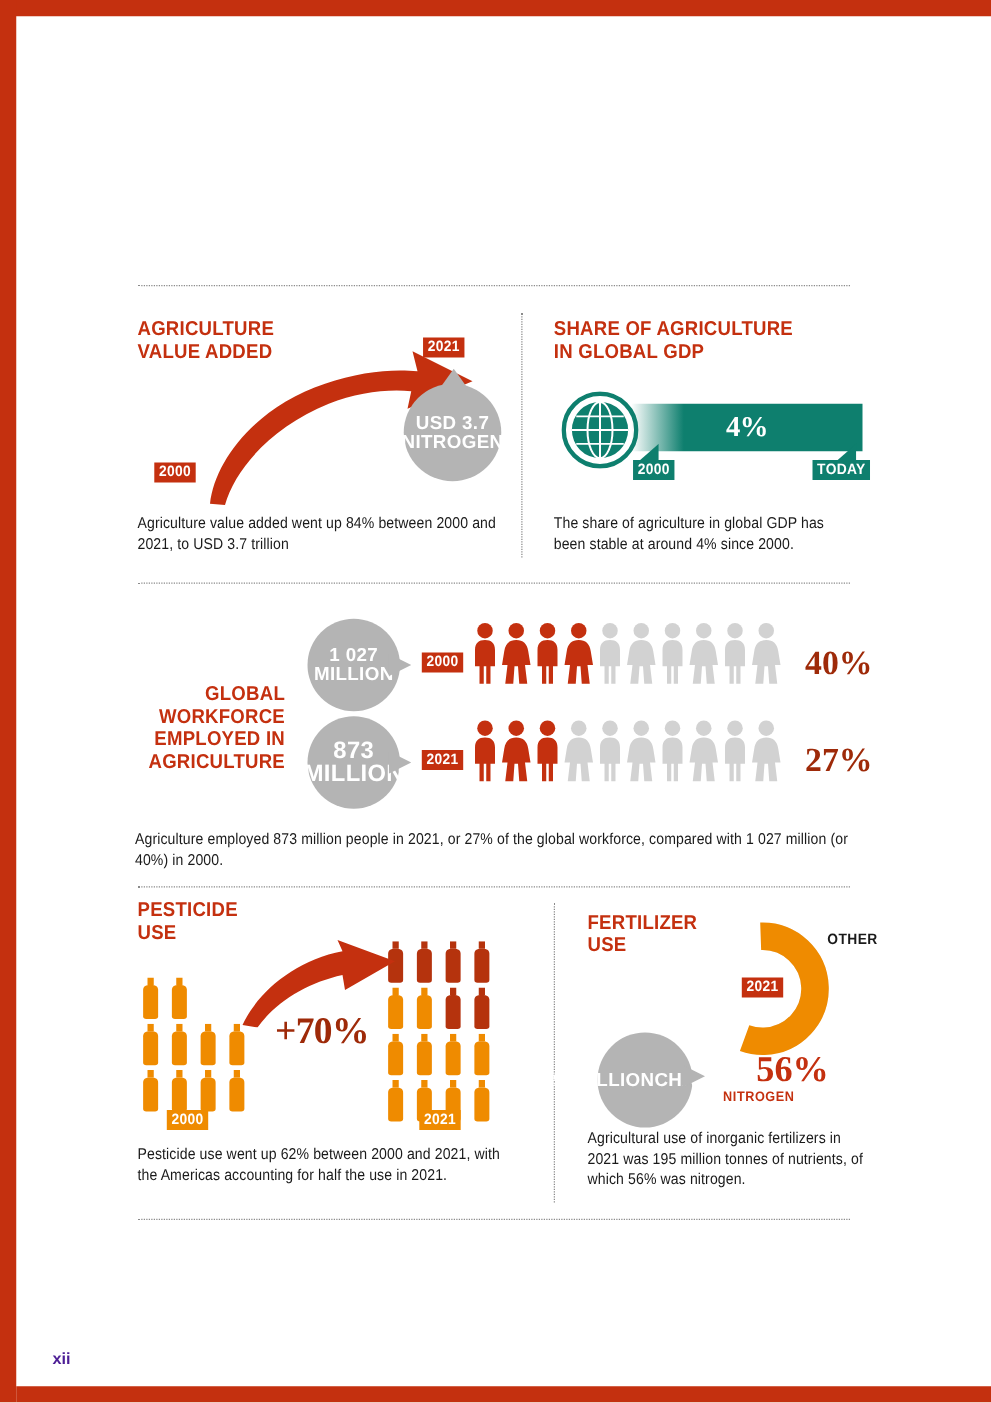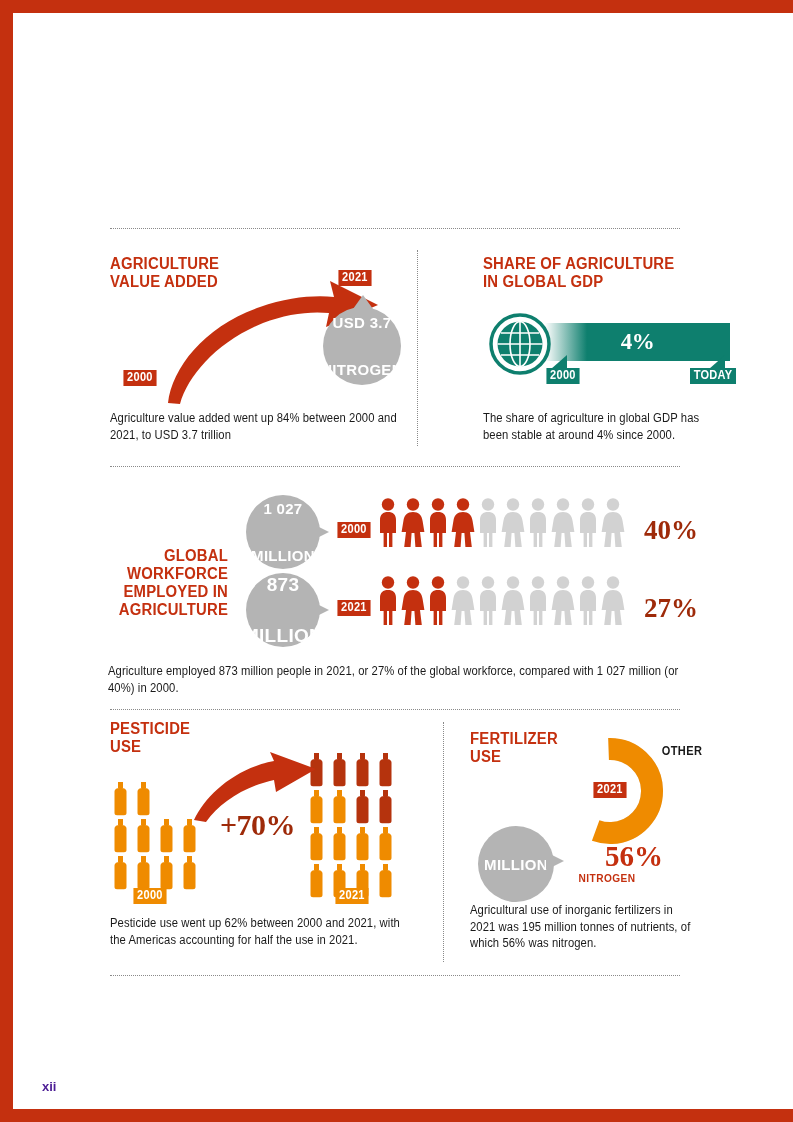--- a/index.html
+++ b/index.html
@@ -112,34 +112,33 @@
     position: absolute;
     border-radius: 50%;
     background: #b4b4b4;
     color: #ffffff;
     font-family: "Liberation Sans Narrow", "Liberation Sans", sans-serif;
     font-weight: bold;
     display: flex; align-items: center; justify-content: center;
     text-align: center;
     line-height: 1.0;
     letter-spacing: 0.3px;
-    gap: 32px;
   }
   
   #p1 { left: 110px; top: 255px; width: 300px; height: 190px; }
   #p1 .arrow-wrap { position: absolute; left: 0; top: 20px; }
   #p1 .plus84 {
     position: absolute; left: 128px; top: 78px;
     font-family: "Liberation Serif", serif;
     font-weight: bold; font-size: 28px;
     color: #ffffff;
     letter-spacing: -1px;
   }
   
-  #p2 { left: 443px; top: 255px; width: 250px; height: 190px; margin-left: 40px; }
+  #p2 { left: 443px; top: 255px; width: 250px; height: 190px; }
   .gdp-bar {
     position: absolute;
     left: 62px; top: 68px;
     width: 185px; height: 38px;
     background: linear-gradient(to right, rgba(14,127,110,0) 0px, #0e7f6e 42px, #0e7f6e 100%);
   }
   .gdp-bar-val {
     position: absolute; left: 0; right: 0; top: 6px;
     text-align: center;
     color: #ffffff;
@@ -572,21 +571,21 @@
     </div>
 
     <svg style="position:absolute; left:84px; top:5px;" width="112" height="112" viewBox="0 0 112 112">
       <circle cx="56" cy="56" r="42" fill="none" stroke="#dcdcdc" stroke-width="22" stroke-dasharray="112.5 151.4" stroke-dashoffset="-6" transform="rotate(-86 56 56)"></circle>
       <circle cx="56" cy="56" r="42" fill="none" stroke="#ef8b00" stroke-width="22" stroke-dasharray="147.8 116.1" stroke-dashoffset="0" transform="rotate(-92 56 56)"></circle>
     </svg>
     <div class="tag" style="left:122px; top:52px;">2021</div>
 
     <div class="donut-label" style="left:190px; top:14px;">OTHER</div>
 
-    <div class="circle-gray" style="left:8px; top:96px; width:76px; height:76px; font-size:15px; flex-direction:column;">
+    <div class="circle-gray" style="left:8px; top:96px; width:76px; height:76px; font-size:15px; flex-direction:row;">
       <div>195</div>
       <div>MILLION</div>
       <div>CHAPTER</div>
     </div>
     <svg style="position:absolute; left:76px; top:122px;" width="18" height="18" viewBox="0 0 18 18">
       <path d="M0 0 L18 9 L0 18 Z" fill="#b4b4b4"></path>
     </svg>
 
     <div class="nitro-pct" style="left:104px; top:110px;margin-left:31px;">56%</div>
     <div class="nitro-word" style="left:106px; top:142px;">NITROGEN</div>

